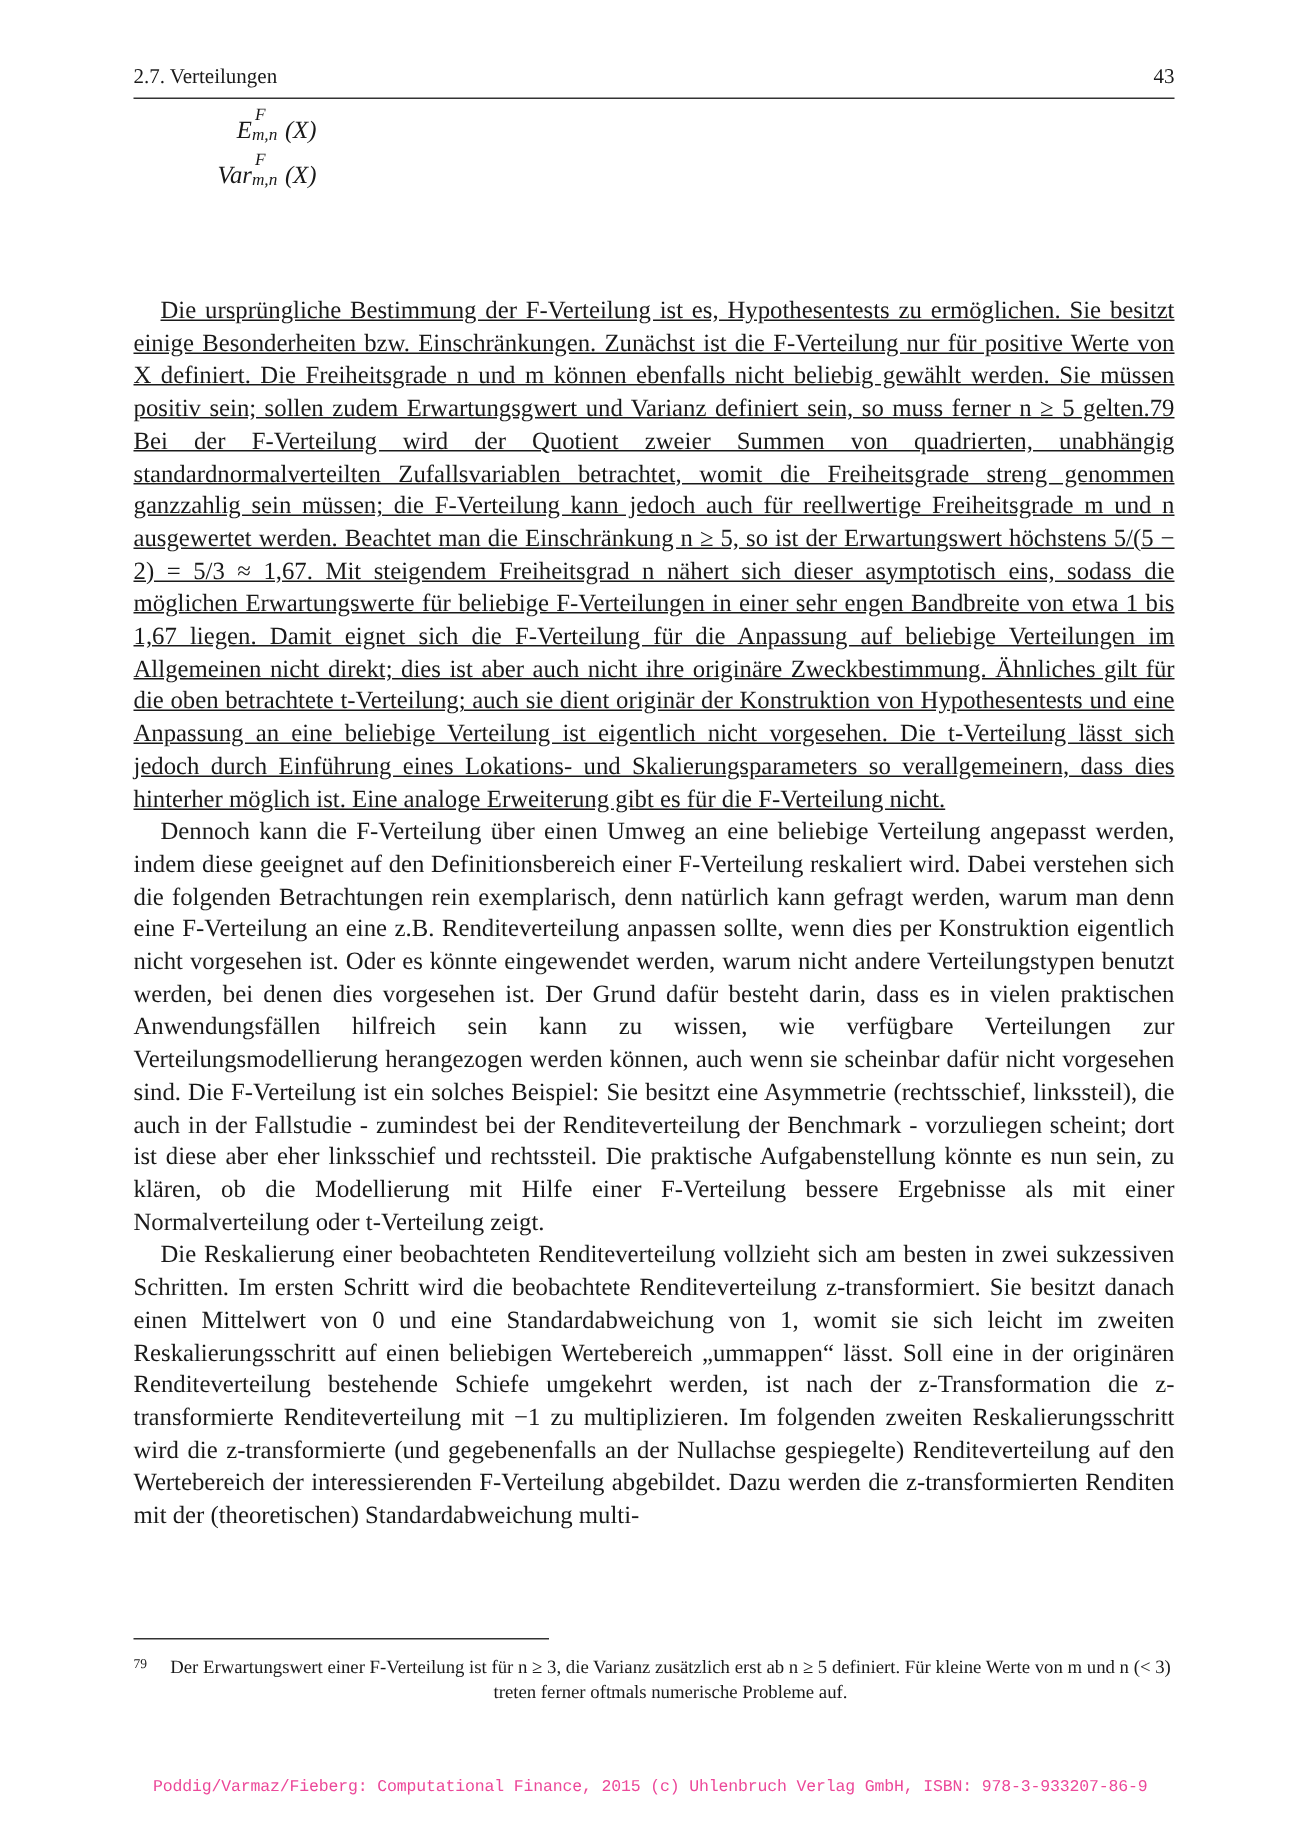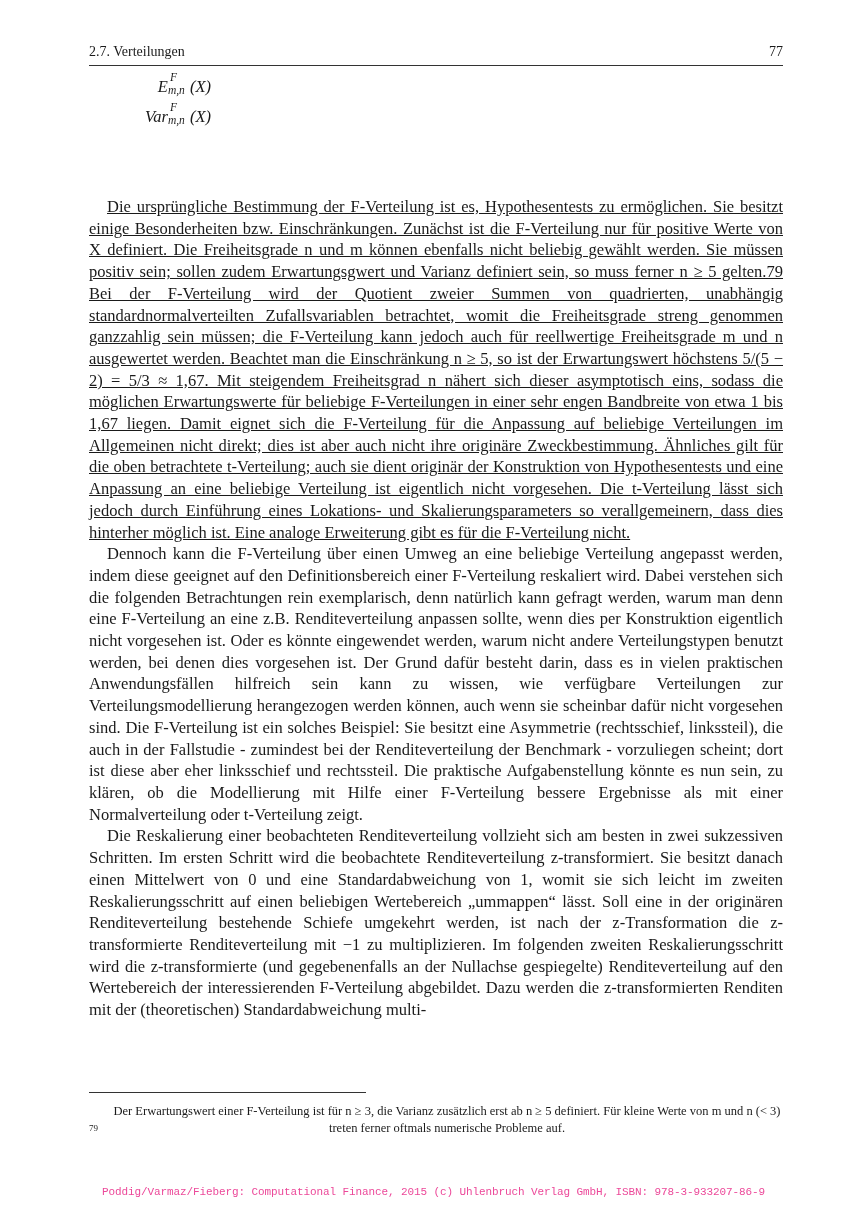--- a/index.html
+++ b/index.html
@@ -95,42 +95,41 @@
       width: 694px;
       font-size: 12.5px;
       line-height: 17px;
       display: flex;
     }
     .footnote .fn-num {
       width: 22px;
       font-size: 9px;
       line-height: 12px;
       flex: none;
-      margin-top: 19px;
     }
     .footnote .fn-text { flex: 1; text-align: center; }
 
     .copyright {
       position: absolute;
       left: 0;
       width: 867px;
       top: 1186px;
       text-align: center;
       font-family: Liberation Mono, monospace;
       font-size: 11px;
       color: #ec4899;
       letter-spacing: -0.1px;
     }
   </style>
 </head>
 <body>
 
 <div class="running-head">
   <span class="section">2.7.  Verteilungen</span>
-  <span class="page-no">77</span>
+  <span class="page-no">43</span>
 </div>
 
 <div class="symbol-list">
   <div class="sym-row">
     <div class="sym-key"><span>E</span><span class="sup-sub"><span class="sup">F</span><span class="sub">m,n</span></span><span class="arg">(X)</span></div>
   </div>
   <div class="sym-row">
     <div class="sym-key"><span>Var</span><span class="sup-sub"><span class="sup">F</span><span class="sub">m,n</span></span><span class="arg">(X)</span></div>
   </div>
 </div>

